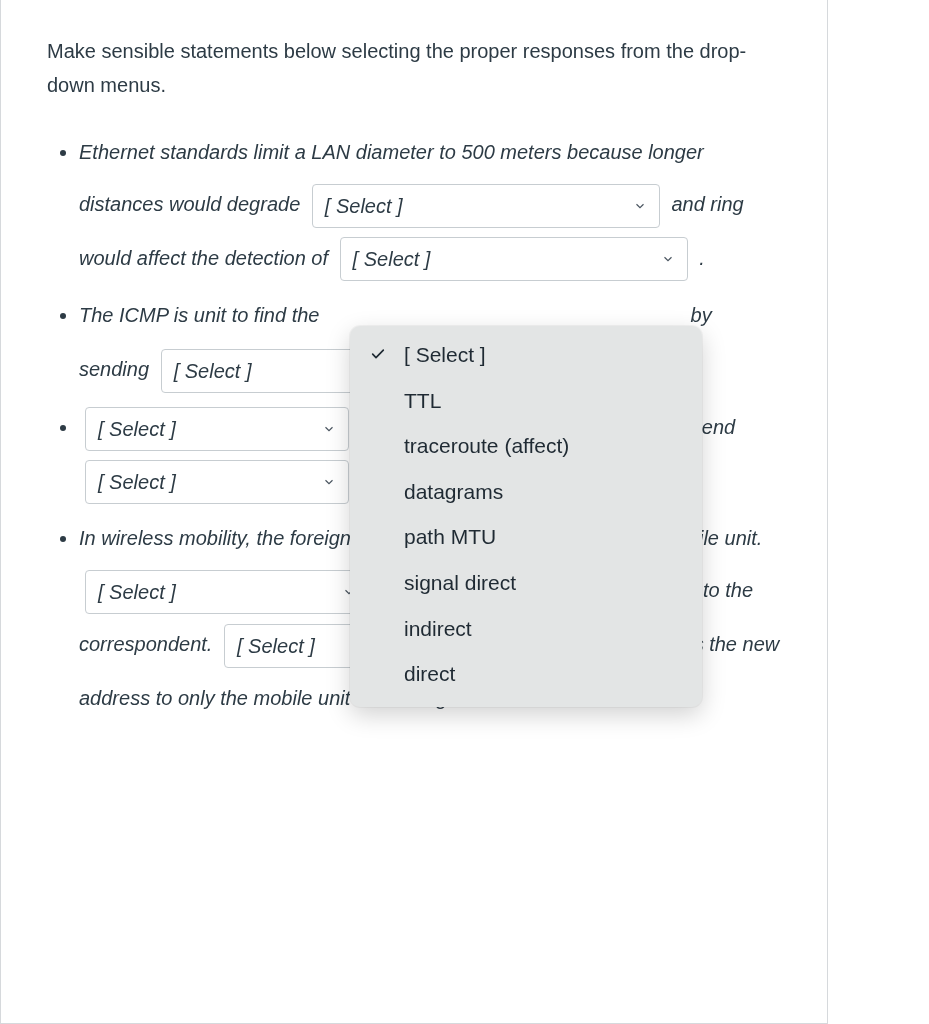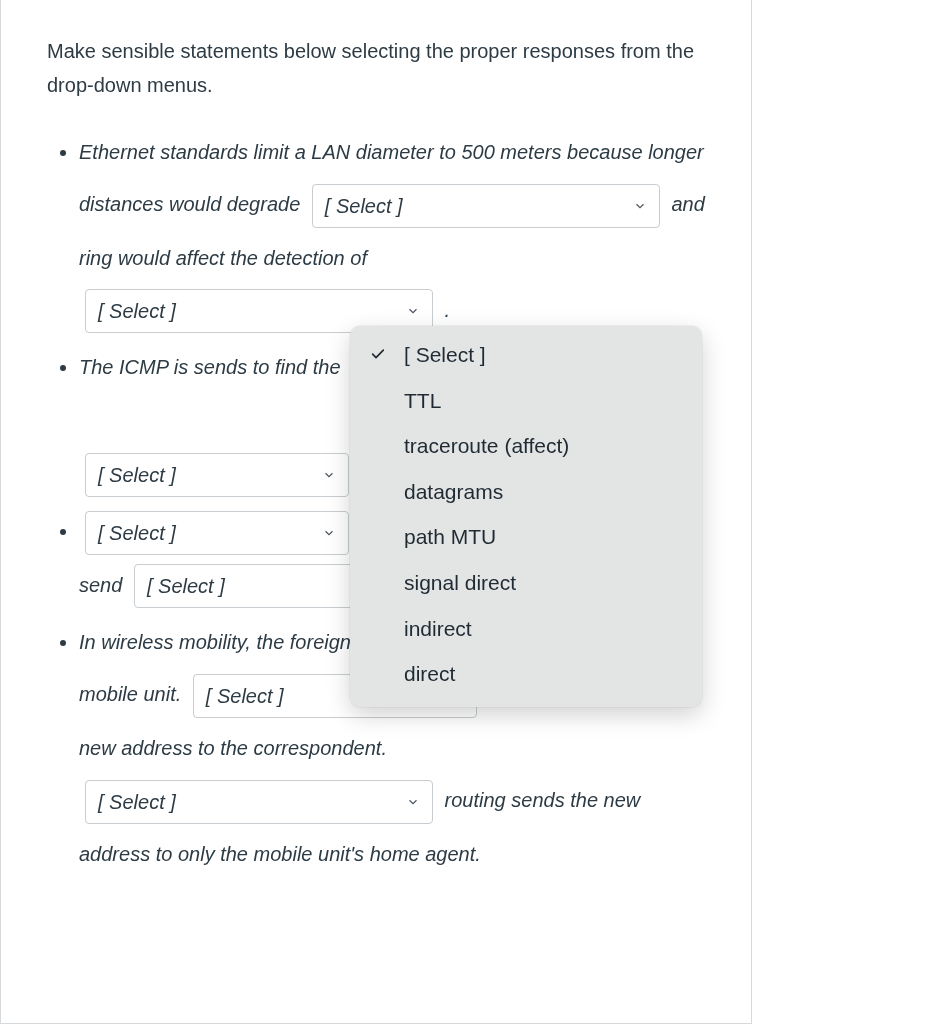--- a/index.html
+++ b/index.html
@@ -3,21 +3,21 @@
 <meta charset="utf-8">
 <style>
   * { box-sizing: border-box; }
   body {
     margin: 0;
     font-family: -apple-system, BlinkMacSystemFont, "Segoe UI", Helvetica, Arial, sans-serif;
     background: #fff;
     color: #2d3b45;
   }
   .frame {
-    width: 752px;
+    width: 828px;
     min-height: 1024px;
     border: 1px solid #d6d9dc;
     border-top: none;
     padding: 34px 46px 40px 46px;
     position: relative;
   }
   .instructions {
     font-size: 20px;
     line-height: 1.7;
     margin-bottom: 24px;
@@ -115,21 +115,21 @@
                 <polyline points="6 9 12 15 18 9"></polyline>
               </svg>
           </span>
         </span>
         <span> .</span>
       </span>
     </li>
 
     <li>
       <span class="flow">
-        <span>The ICMP is sends to find the </span>
+        <span>The ICMP is unit to find the </span>
         <span class="sel w-lg" style="visibility:hidden;">
           <span>[ Select ]</span>
           <span class="chev">
             <svg width="14" height="14" viewBox="0 0 24 24" fill="none" stroke="#4a5560" stroke-width="2">
                 <polyline points="6 9 12 15 18 9"></polyline>
               </svg>
           </span>
         </span>
         <span> by sending </span>
         <span class="sel w-sm">

